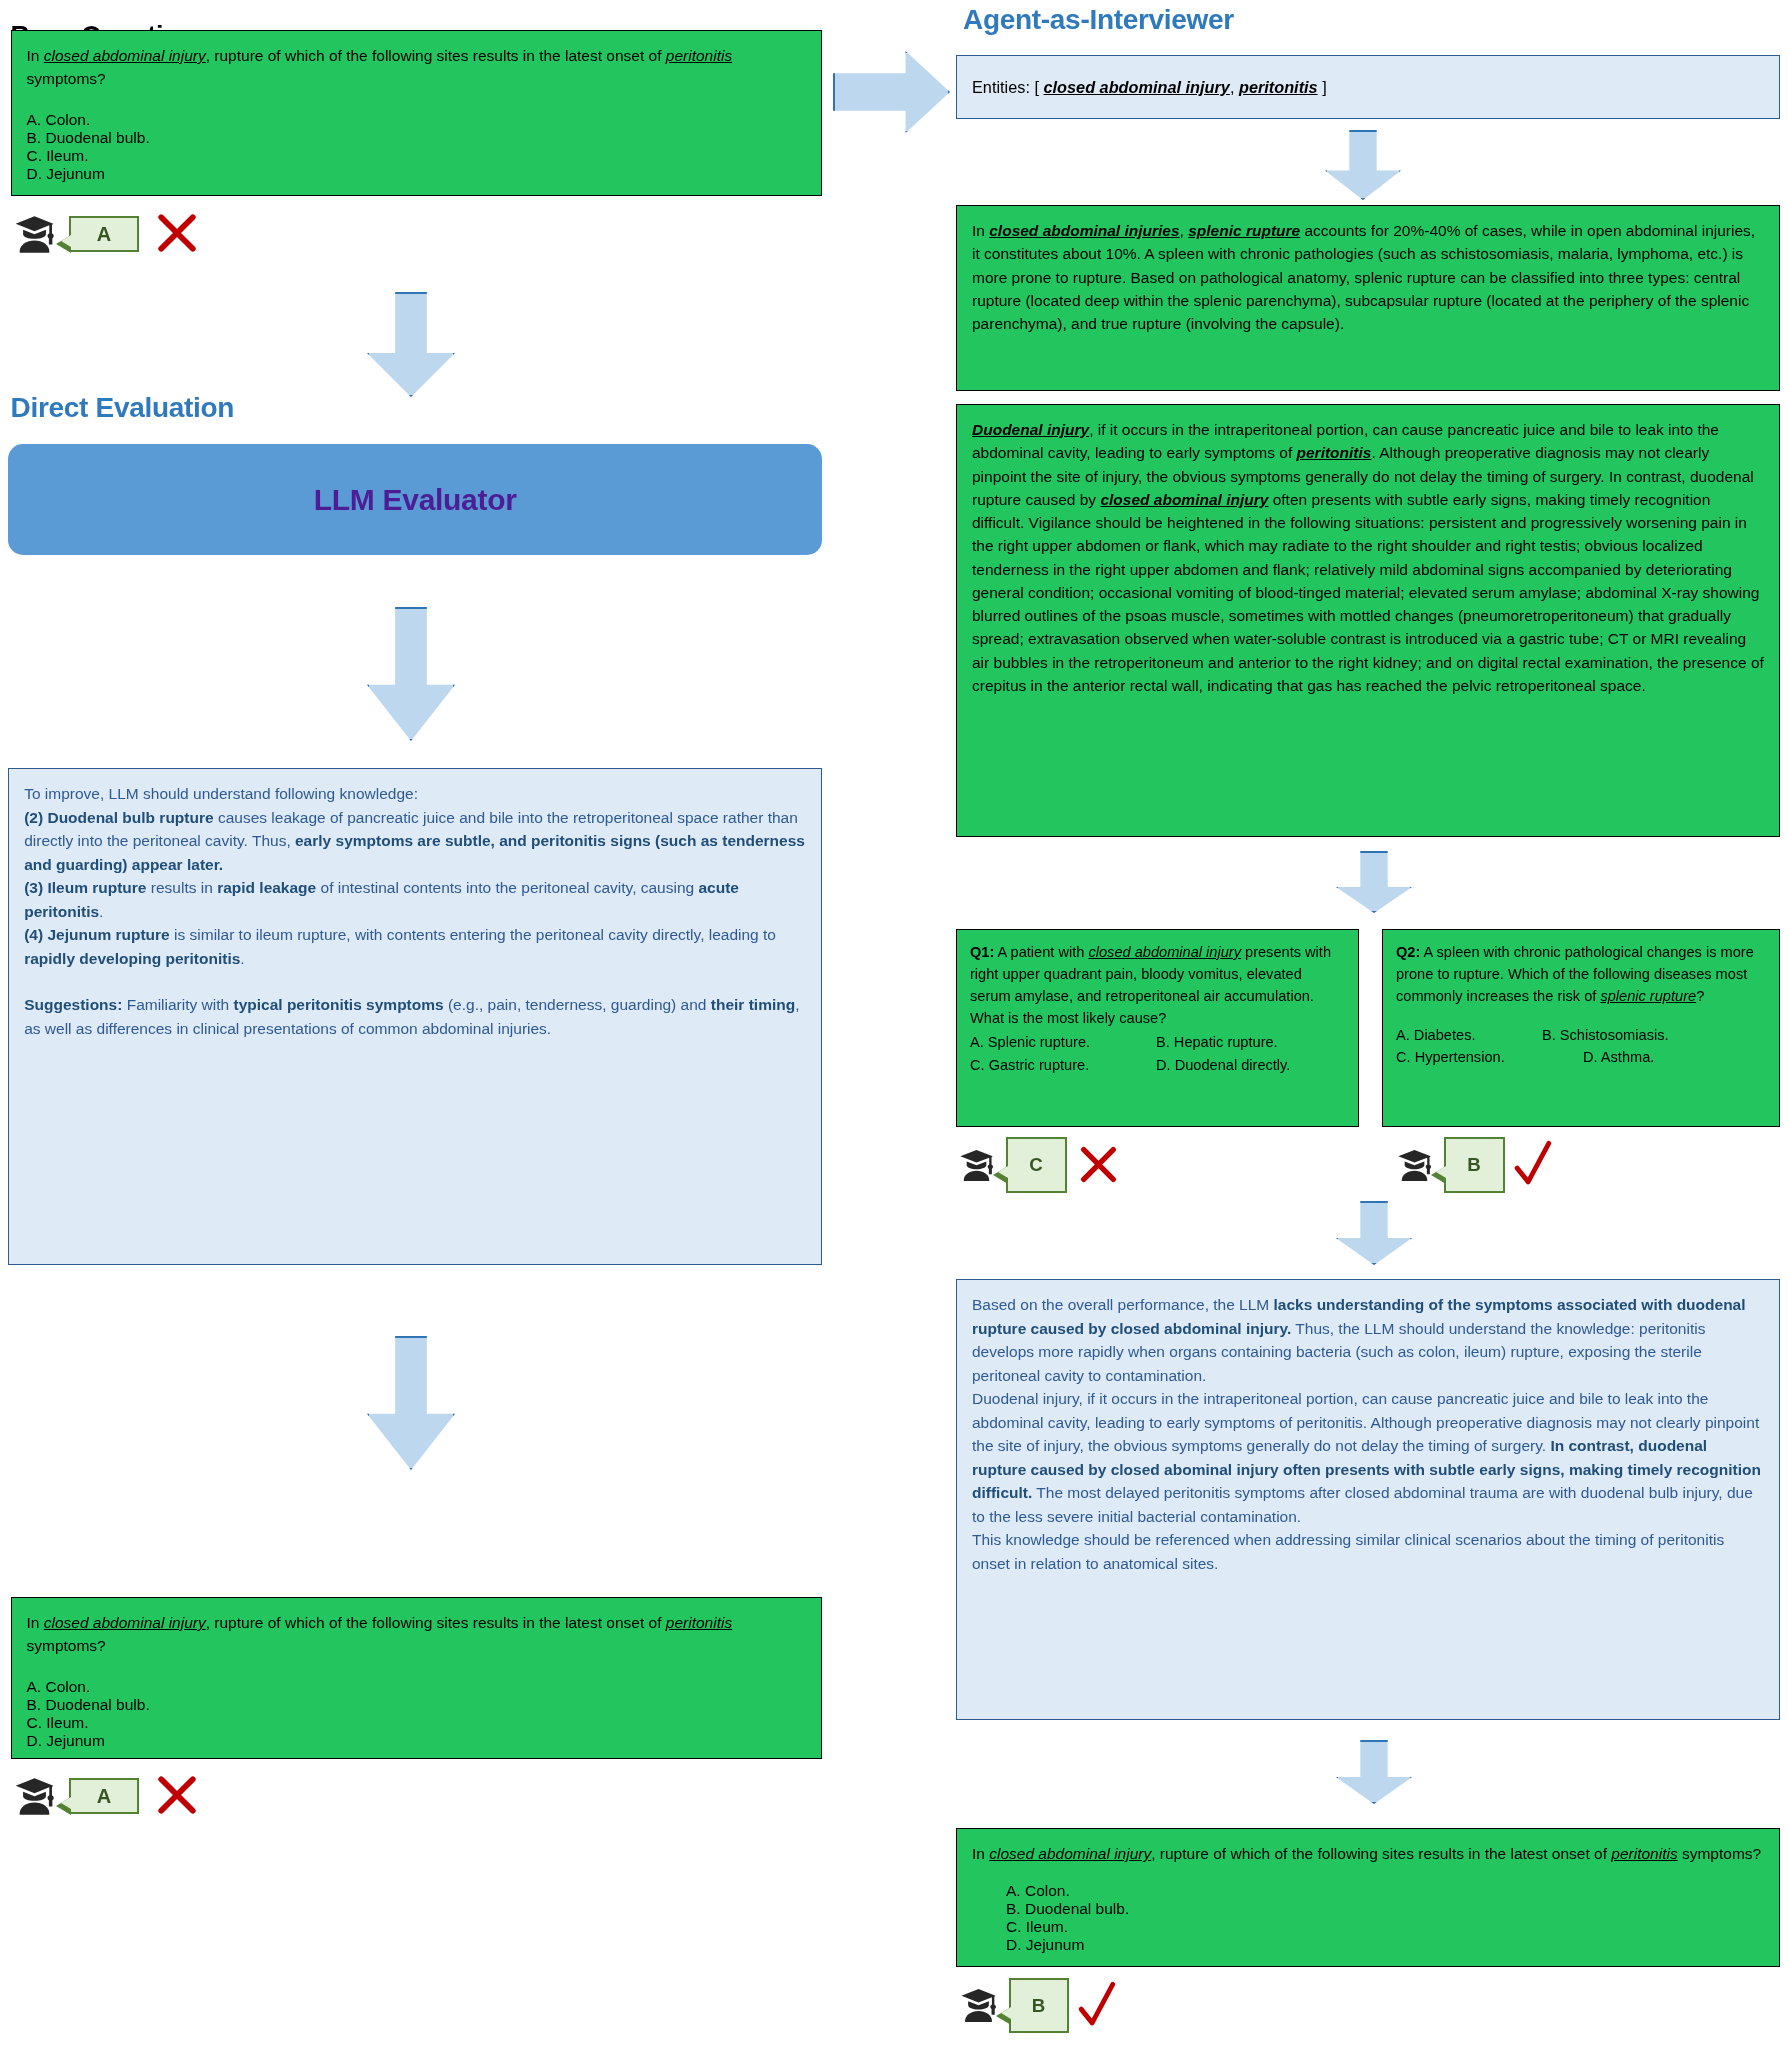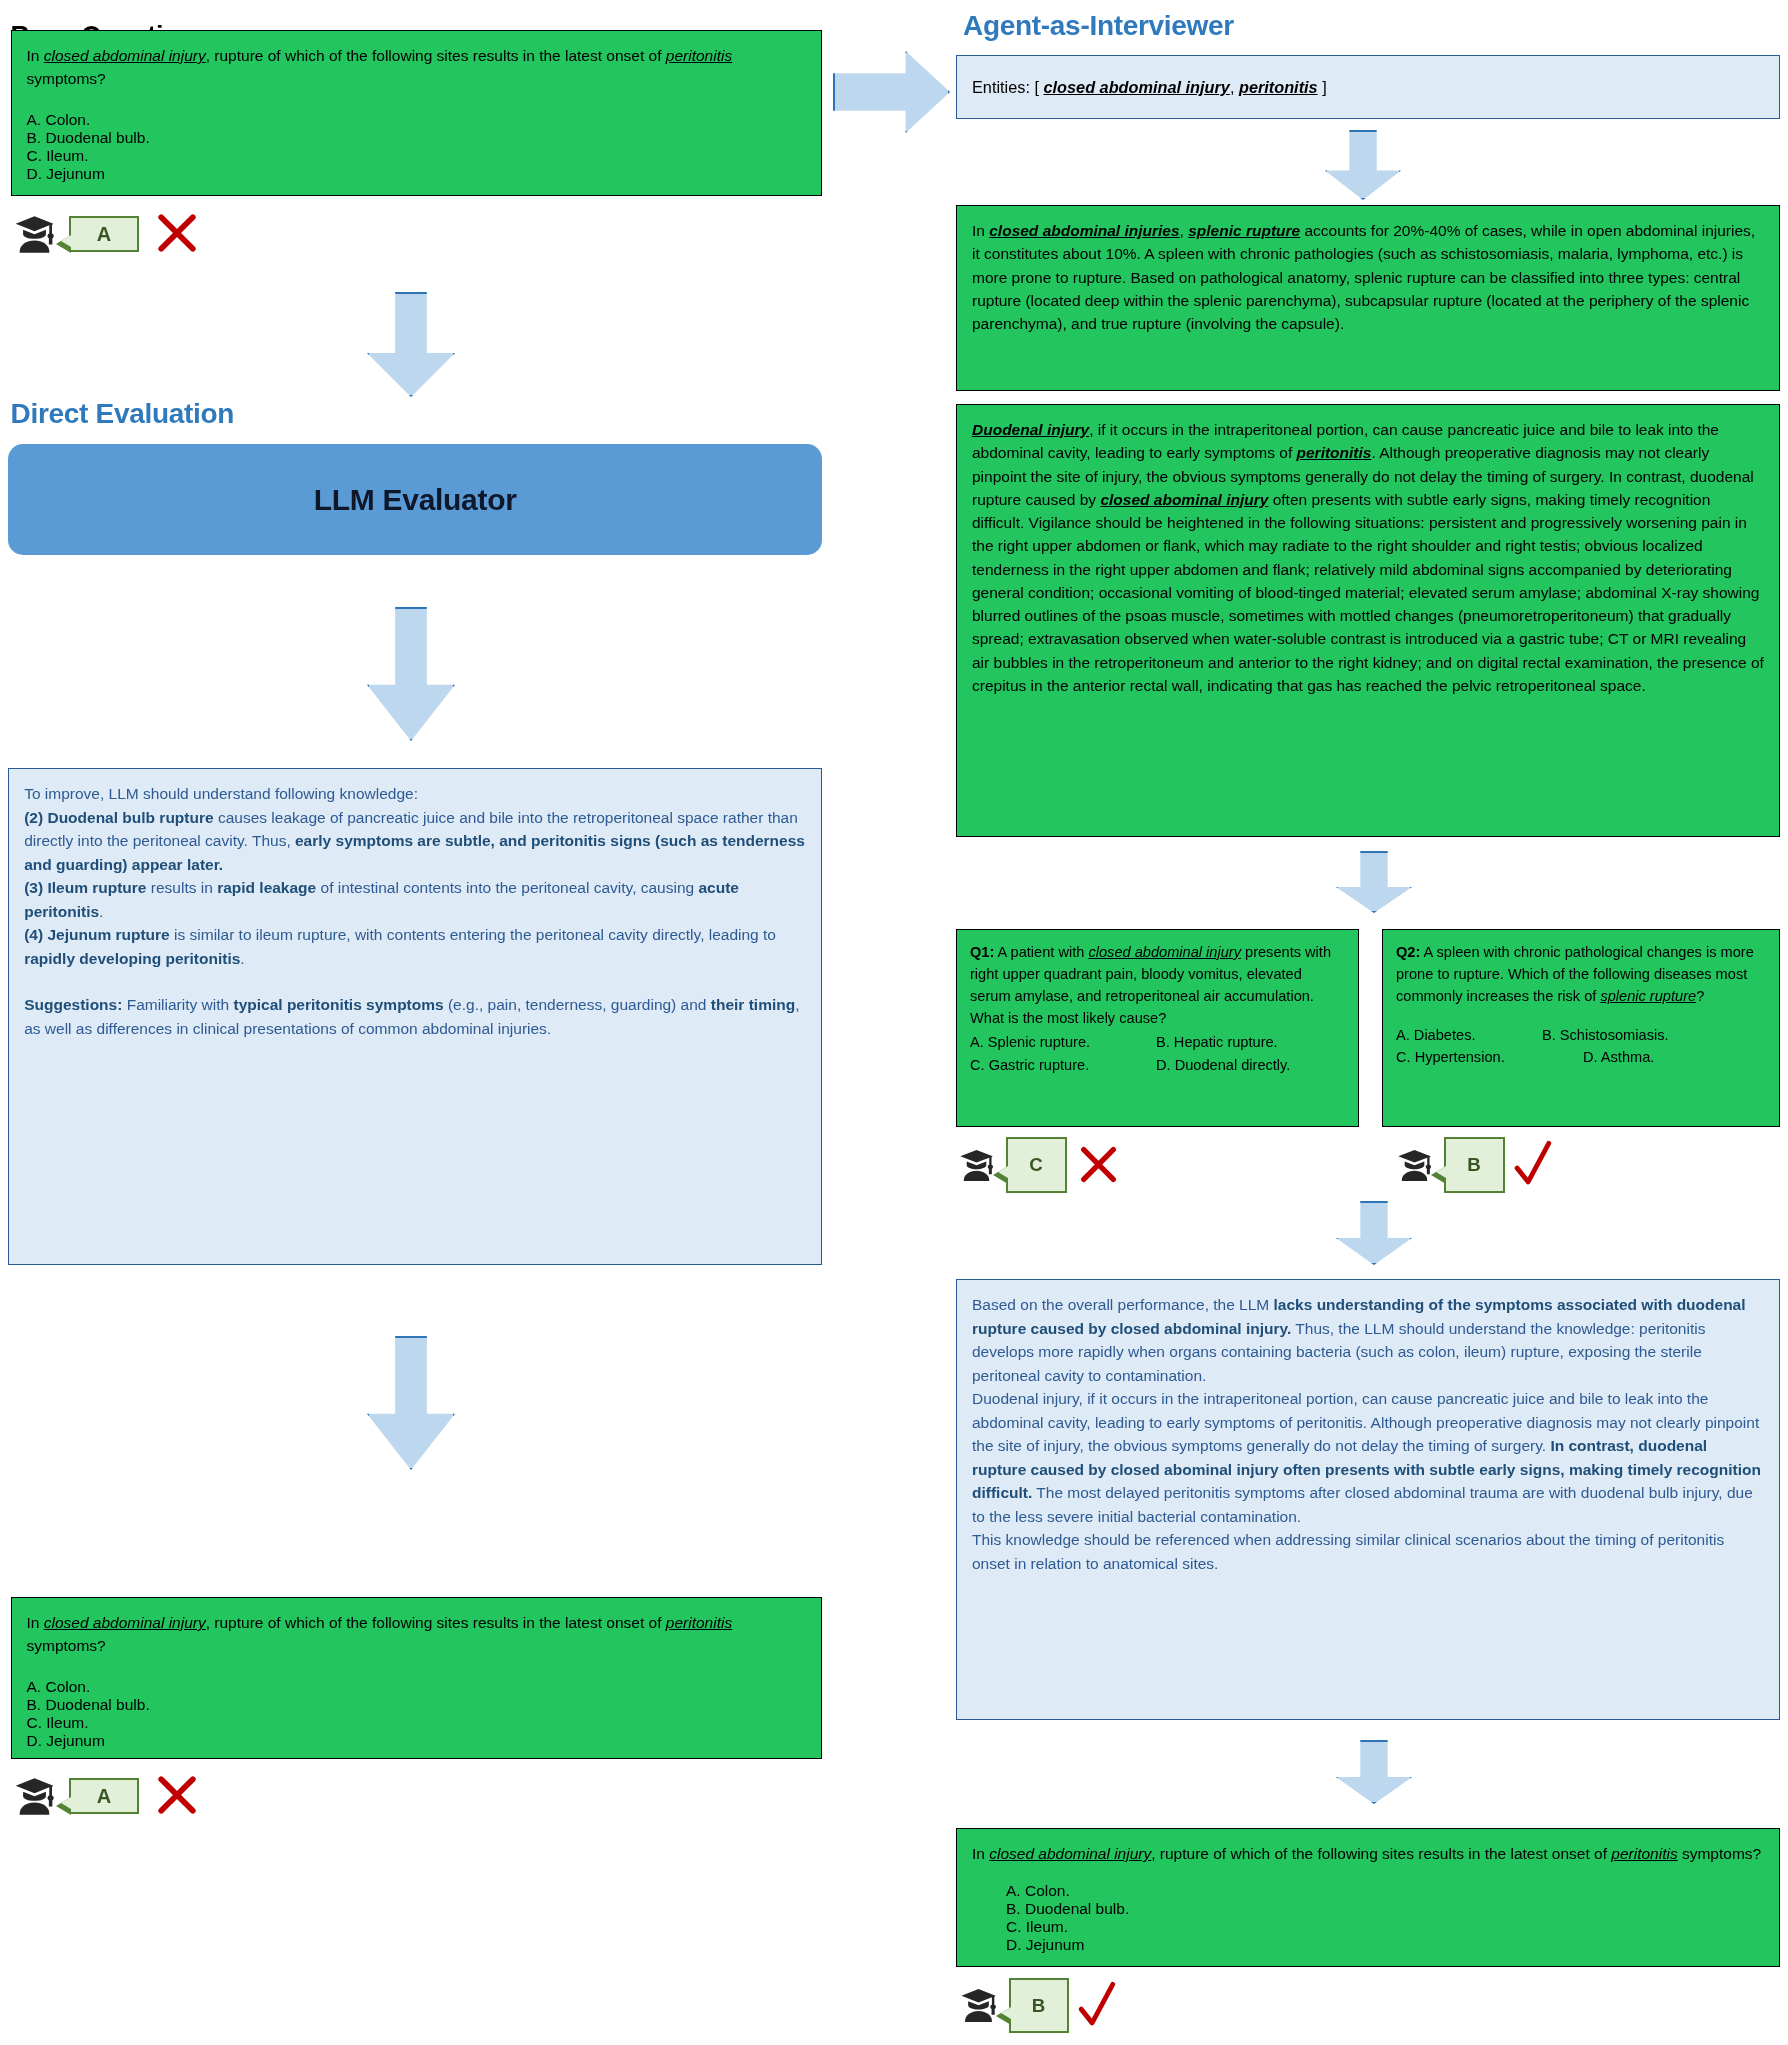--- a/index.html
+++ b/index.html
@@ -12,42 +12,41 @@
 
   
   .h-black{
     font-size:27px;font-weight:bold;color:#000000;letter-spacing:-0.3px;
     white-space:nowrap;
     margin-top:17px;
   }
   .h-blue{
     font-size:28px;font-weight:bold;color:#2f79bd;letter-spacing:-0.3px;
     white-space:nowrap;
-    margin-top:6px;
   }
 
   
   .qbox{
     background:#22c55e;border:1.8px solid #000000;
     box-sizing:border-box;padding:13px 15px;
   }
   .bluebox{
     background:#deeaf6;border:1.8px solid #2e5a93;
     box-sizing:border-box;padding:13px 15px;
   }
   .bluebox-thin{
     background:#deeaf6;border:1.8px solid #2e5a93;
     box-sizing:border-box;padding:10.5px 15px;
   }
   .evalbox{
     background:#5b9bd5;border-radius:15px;box-sizing:border-box;
     display:flex;align-items:center;justify-content:center;
   }
   .evalbox span{
-    color:#0f172a;font-size:30px;font-weight:bold;letter-spacing:-0.3px;
+    color:#4c1d95;font-size:30px;font-weight:bold;letter-spacing:-0.3px;
   }
 
   .qtext{font-size:15.5px;color:#000000;line-height:1.5;}
   .btext{font-size:15.5px;color:#2e5a93;line-height:1.52;}
   .btext b{color:#1f4e79;}
   .ul-it{font-style:italic;font-weight:bold;text-decoration:underline;}
   .ul-it-light{font-style:italic;text-decoration:underline;font-weight:normal;}
   .opts{display:flex;margin-top:20px;font-size:15.5px;color:#000;flex-direction:column;}
   .opts .o{white-space:nowrap;}
 

